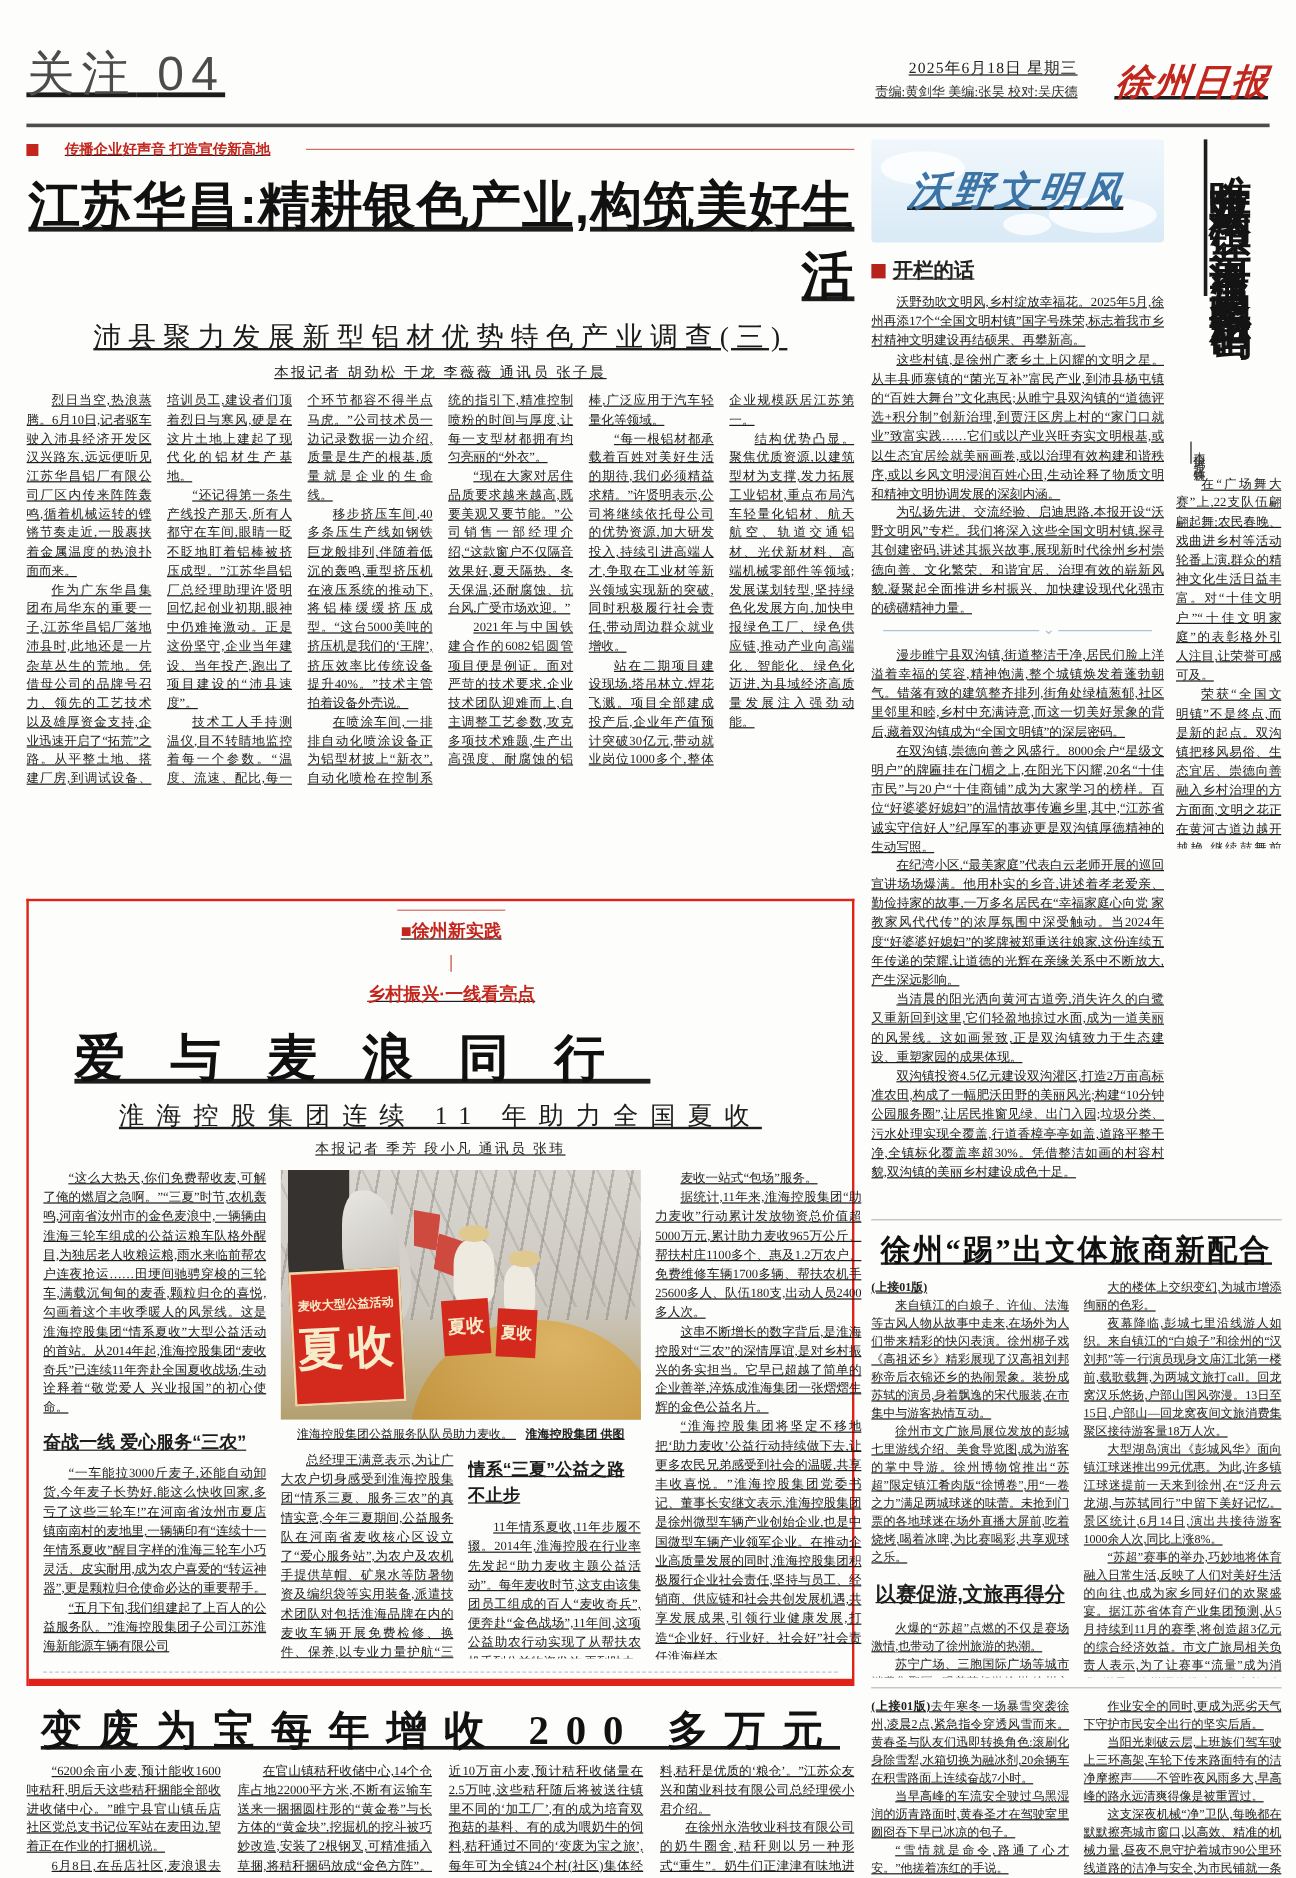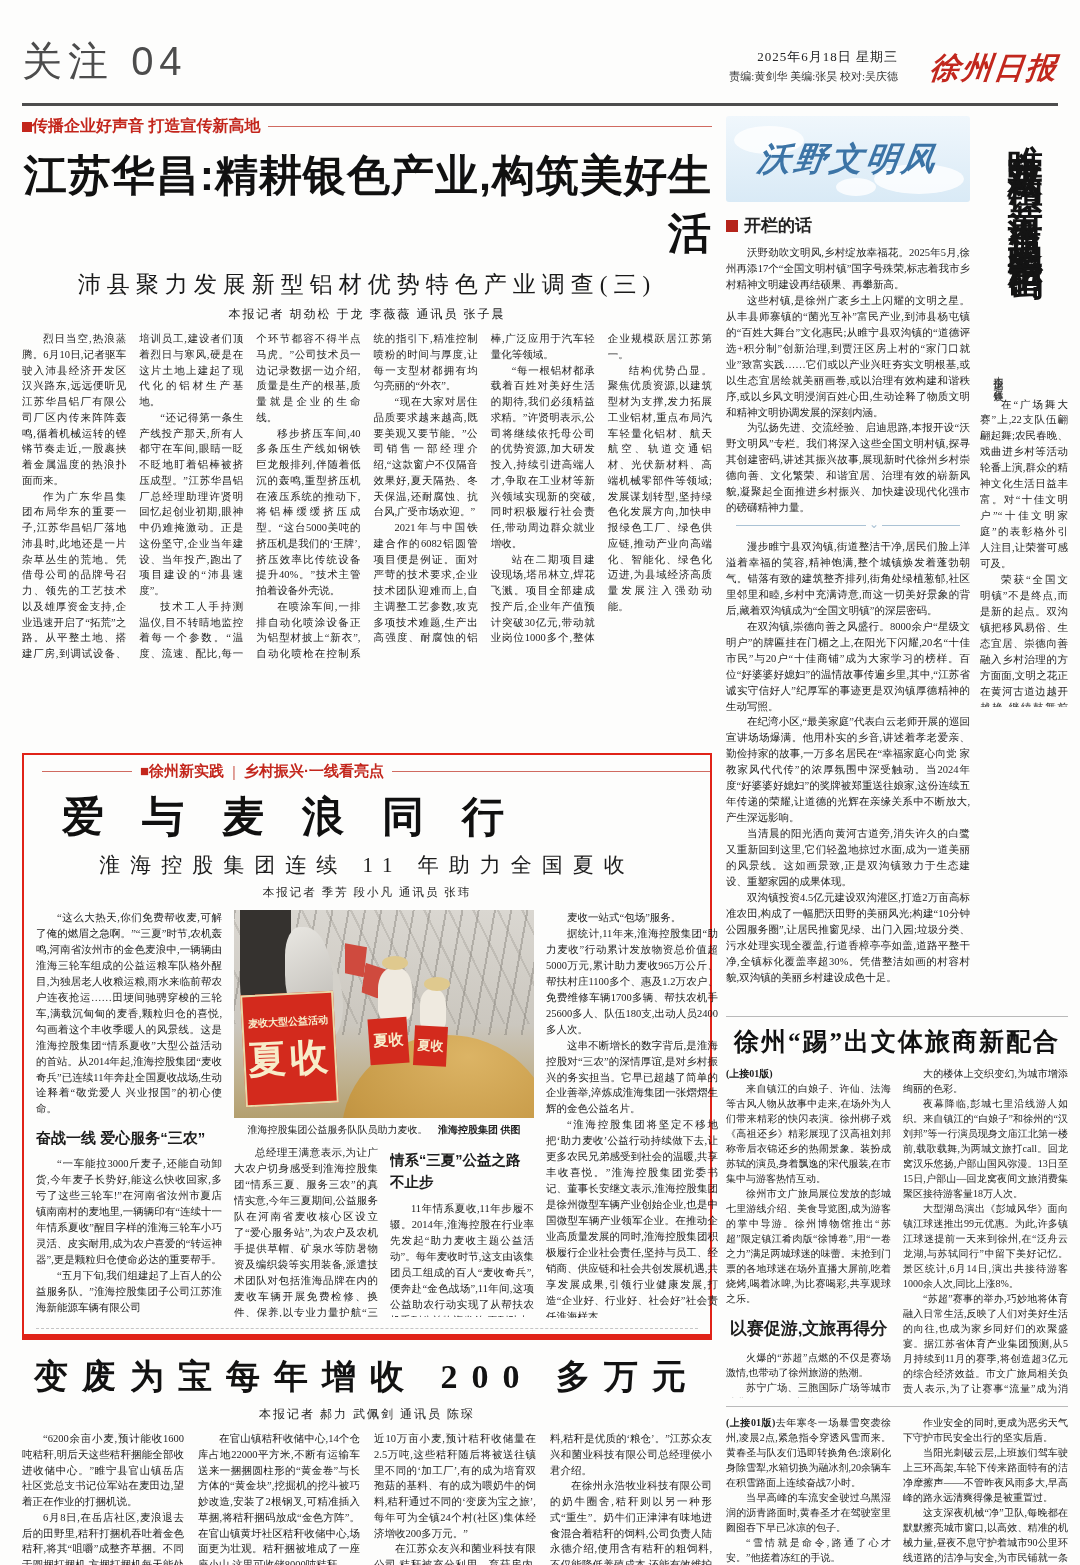--- a/index.html
+++ b/index.html
@@ -1,48 +1,48 @@
 <!DOCTYPE html>
 <html><head>
 <meta charset="utf-8">
 <style>
   * { margin:0; padding:0; box-sizing:border-box; }
   html,body { background:#f3f3f1; }
   .page { width:1080px; height:1565px; margin:0 auto; background:#fdfdfc; overflow:hidden;
-          font-family:"Liberation Serif","DejaVu Serif",serif; color:#1d1d1d; position:relative; }
+          font-family:"Liberation Serif","DejaVu Serif",serif; color:#1d1d1d; position:relative;text-decoration:underline; }
   
   .masthead { display:flex; justify-content:space-between; align-items:flex-end; padding:34px 22px 10px 22px; }
   .section-title { font-family:"Liberation Sans","DejaVu Sans",sans-serif; font-size:40px; color:#4c4c4c; letter-spacing:6px; }
   .mast-right { display:flex; align-items:flex-start; gap:32px; }
   .mast-meta { text-align:right; }
   .mast-date { font-size:13px; color:#222; letter-spacing:1px; }
   .mast-credits { font-size:11px; color:#333; margin-top:3px; }
   .paper-logo { font-size:30px; font-weight:bold; color:#c2271d; font-style:italic;
                 font-family:"Liberation Serif",serif; transform:skewX(-6deg); letter-spacing:2px; }
   .mast-rule { height:3px; background:#4d4d4d; margin:4px 22px 0 22px; }
   
   .main { display:flex; gap:14px; padding:10px 22px 0 22px; }
   .leftcol { width:690px; flex:none; }
   .rightcol { width:342px; flex:none; }
   
-  .kicker { display:flex; align-items:center; gap:0; font-family:"Liberation Sans",sans-serif;
-            font-size:16px; font-weight:bold; color:#c3261c;justify-content:center; }
+  .kicker { display:flex; align-items:center; gap:22px; font-family:"Liberation Sans",sans-serif;
+            font-size:12px; font-weight:bold; color:#c3261c;justify-content:center; }
   .red-sq { width:10px; height:10px; background:#c3261c; flex:none; }
   .kicker .tail { flex:1; height:1px; background:#d06a60; margin-left:8px; }
   .hc-headline { font-family:"Liberation Sans","DejaVu Sans",sans-serif; font-weight:900; font-size:43px;
                  letter-spacing:1px; text-align:right; margin:10px 0 6px 0; color:#111; }
   .hc-subhead { text-align:center; font-size:23px; letter-spacing:6px; margin:6px 0 4px 0; color:#1a1a1a; }
   .byline { text-align:center; font-size:12px; letter-spacing:2px; color:#222; margin:6px 0 8px 0; }
   .hc-body { column-count:6; column-gap:13px; height:412px; overflow:hidden;
              font-size:10.5px; line-height:1.5; text-align:justify; }
   .hc-body p, .para p { text-indent:2em; }
   
   .redbox { margin-top:10px; border:2px solid #e02318; border-bottom:none; position:relative; padding:0 0 0 0; }
   .rb-kicker { display:flex; align-items:center; gap:8px; margin:-1px 0 0 18px; padding-top:8px;
-               font-family:"Liberation Sans",sans-serif; font-size:15px; font-weight:bold; color:#c3261c; }
+               font-family:"Liberation Sans",sans-serif; font-size:15px; font-weight:bold; color:#c3261c;flex-direction:column; }
   .rb-kicker .line { width:90px; height:1px; background:#d06a60; }
   .rb-kicker .sep { color:#d06a60; font-weight:normal; }
   .rb-kicker .sub { color:#c3261c; font-weight:bold; }
   .rb-headline { text-align:left; font-family:"Liberation Sans",sans-serif; font-weight:900;
                  font-size:42px; letter-spacing:38px; text-indent:38px; margin:8px 0 2px 0; color:#101010;}
   .rb-subhead { text-align:center; font-size:21px; letter-spacing:10px; margin:6px 0 2px 0; }
   .rb-byline { text-align:center; font-size:11.5px; letter-spacing:2px; margin:6px 0 10px 0; }
   .rb-grid { display:grid; grid-template-columns:186px 300px 172px; gap:12px; padding:0 12px; }
   .rb-col { font-size:10.5px; line-height:1.52; text-align:justify; overflow:hidden; }
   .rb-col1 { height:408px; }
@@ -229,21 +229,20 @@
               <p>“淮海控股集团将坚定不移地把‘助力麦收’公益行动持续做下去,让更多农民兄弟感受到社会的温暖,共享丰收喜悦。”淮海控股集团党委书记、董事长安继文表示,淮海控股集团是徐州微型车辆产业创始企业,也是中国微型车辆产业领军企业。在推动企业高质量发展的同时,淮海控股集团积极履行企业社会责任,坚持与员工、经销商、供应链和社会共创发展机遇,共享发展成果,引领行业健康发展,打造“企业好、行业好、社会好”社会责任淮海样本。</p>
             </div>
         </div>
 
         <div class="rb-bottom-dash"></div>
         <div class="rb-bottom-bar"></div>
       </div>
 
       <div class="bf">
         <div class="bf-headline">变废为宝每年增收 200 多万元</div>
-        <div class="byline">本报记者 郝力 武佩剑 通讯员 陈琛</div>
         <div class="bf-body para">
             <p>“6200余亩小麦,预计能收1600吨秸秆,明后天这些秸秆捆能全部收进收储中心。”睢宁县官山镇岳店社区党总支书记位军站在麦田边,望着正在作业的打捆机说。</p>
             <p>6月8日,在岳店社区,麦浪退去后的田野里,秸秆打捆机吞吐着金色秸秆,将其“咀嚼”成整齐草捆。不同于圆捆打捆机,方捆打捆机每天能处理1000亩麦田,单捆重量达800斤,效率翻倍。与此同时,在岳店社区秸秆收储中心,一派繁忙的景象,进出的运输车辆络绎不绝,这只是官山镇秸秆收储的一个缩影。</p>
             <p>在官山镇秸秆收储中心,14个仓库占地22000平方米,不断有运输车送来一捆捆圆柱形的“黄金卷”与长方体的“黄金块”,挖掘机的挖斗被巧妙改造,安装了2根钢叉,可精准插入草捆,将秸秆捆码放成“金色方阵”。在官山镇黄圩社区秸秆收储中心,场面更为壮观。秸秆捆被堆成了一座座小山,这里可收储8000吨秸秆。</p>
             <p>“全镇构建的‘2+12’收储体系,即官山和黄圩两个镇级秸秆收储中心以及12个村级秸秆收储点,将全镇的田间秸秆源源不断‘纳入’仓储网络。”徐州嘉农农业发展有限公司负责人张峰介绍,“官山镇今年种植近10万亩小麦,预计秸秆收储量在2.5万吨,这些秸秆随后将被送往镇里不同的‘加工厂’,有的成为培育双孢菇的基料、有的成为喂奶牛的饲料,秸秆通过不同的‘变废为宝之旅’,每年可为全镇24个村(社区)集体经济增收200多万元。”</p>
             <p>在江苏众友兴和菌业科技有限公司,秸秆被充分利用。育菇房内,雪白的双孢菇从秸秆与草炭土混合的基料中钻出,这里的生产线如同“秸秆吞噬者”,每年能“吃掉”5万吨秸秆,产出4万吨绿色食品双孢菇。“双孢菇生长周期短,种植一次可连采三茬,每次种植都需更换基料,秸秆是优质的‘粮仓’。”江苏众友兴和菌业科技有限公司总经理侯小君介绍。</p>
             <p>在徐州永浩牧业科技有限公司的奶牛圈舍,秸秆则以另一种形式“重生”。奶牛们正津津有味地进食混合着秸秆的饲料,公司负责人陆永德介绍,使用含有秸秆的粗饲料,不仅能降低养殖成本,还能有效维护牛的消化机能。</p>
             <p>在官山镇,秸秆成为培育双孢菇的基料、喂奶牛的饲料并不是秸秆“旅程”的终点。在徐州友田生物科技有限公司,秸秆的“剩余价值”被进一步“榨取”,菌渣和畜禽废弃物正是制作有机肥的“黄金原料”。</p>
           </div>
       </div>

